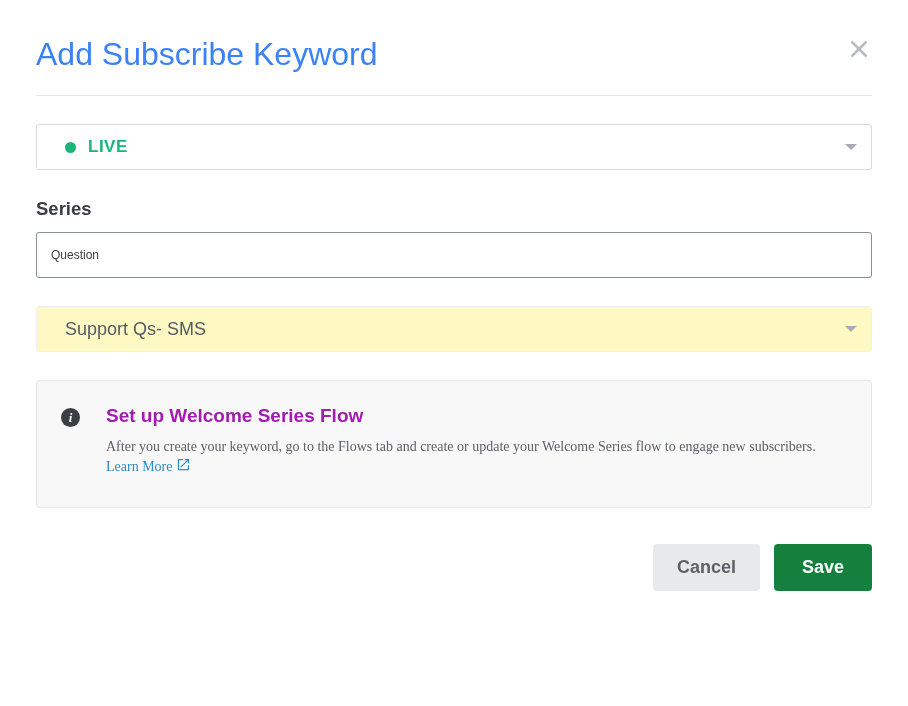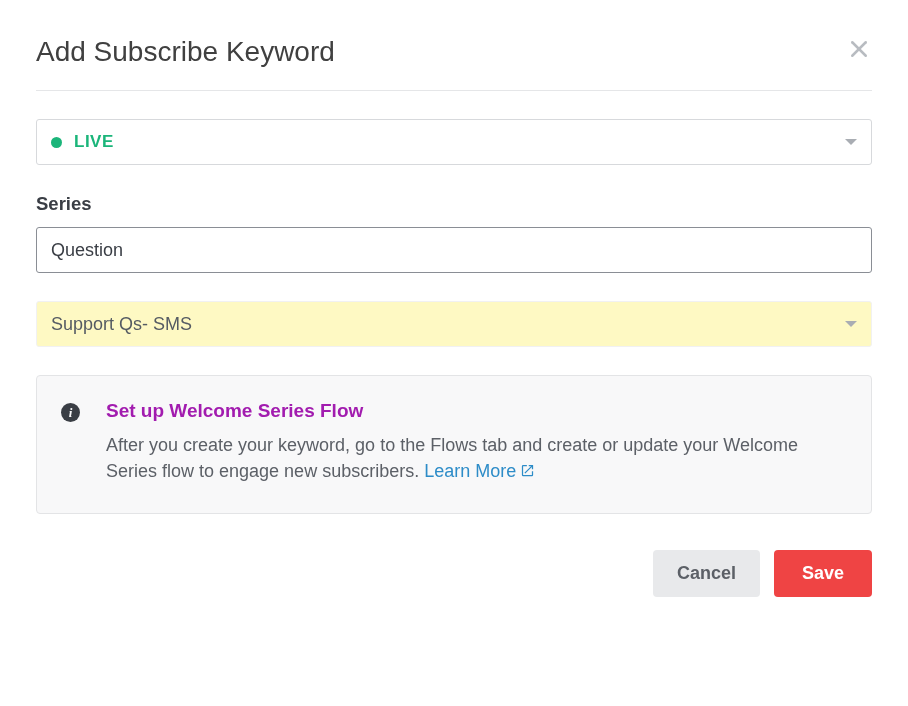--- a/index.html
+++ b/index.html
@@ -16,23 +16,23 @@
       color: #3a3e45;
     }
     .modal-header {
       display: flex;
       justify-content: space-between;
       align-items: flex-start;
       padding-bottom: 22px;
       border-bottom: 1px solid #e5e6e8;
     }
     .modal-title {
-      font-size: 28px;
+      font-size: 32px;
       font-weight: 500;
-      color: #404040;
+      color: #3b82f6;
       letter-spacing: 0px;
     }
     .close-btn {
       background: none;
       border: none;
       cursor: pointer;
       padding: 4px;
       color: #b8bcc1;
       font-size: 0;
     }
@@ -51,21 +51,21 @@
       margin-bottom: 12px;
     }
     .select-wrap {
       position: relative;
       border: 1px solid #d7d9dc;
       border-radius: 3px;
       background: #fff;
       height: 46px;
       display: flex;
       align-items: center;
-      padding: 0 14px;
+      padding: 0 28px;
       cursor: pointer;
     }
     .select-wrap.grey {
       background: #fef9c3;
       border-color: #f1f1f2;
     }
     .status-dot {
       width: 11px;
       height: 11px;
       border-radius: 50%;
@@ -92,21 +92,21 @@
       border-left: 6px solid transparent;
       border-right: 6px solid transparent;
       border-top: 6px solid #a9adb3;
     }
     .text-input {
       width: 100%;
       height: 46px;
       border: 1px solid #8a8e95;
       border-radius: 3px;
       padding: 0 14px;
-      font-size: 18px;
+      font-size: 12px;
       color: #3a3e45;
       outline: none;
       font-family: inherit;
     }
     .info-box {
       margin-top: 28px;
       border: 1px solid #e3e4e6;
       background: #f8f8f9;
       border-radius: 4px;
       padding: 24px 24px 28px 24px;
@@ -131,23 +131,24 @@
       font-style: italic;
       font-family: Georgia, serif;
     }
     .info-title {
       font-size: 19px;
       font-weight: 600;
       color: #a21caf;
       margin-bottom: 10px;
     }
     .info-desc {
-      font-size: 18px;
+      font-size: 14px;
       color: #5c6067;
       line-height: 1.45;
+      font-family: Liberation Serif, serif;
     }
     .learn-link {
       color: #2d8cc8;
       text-decoration: none;
       cursor: pointer;
     }
     .ext-icon {
       display: inline-block;
       vertical-align: -1px;
       margin-left: 4px;
@@ -169,21 +170,21 @@
       font-size: 18px;
       font-weight: 600;
       cursor: pointer;
       font-family: inherit;
     }
     .btn-cancel {
       background: #e8e9eb;
       color: #5c6067;
     }
     .btn-save {
-      background: #ef4444;
+      background: #15803d;
       color: #fff;
       padding: 13px 28px;
     }
   </style>
 </head>
 <body>
 
 <div class="modal-header">
   <h1 class="modal-title">Add Subscribe Keyword</h1>
   <button class="close-btn">

